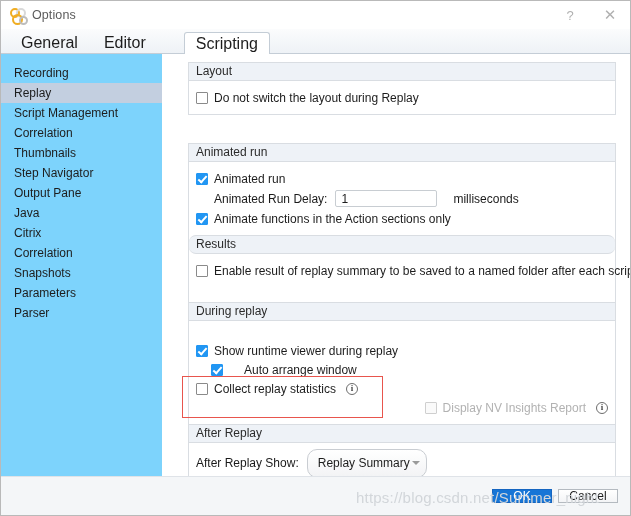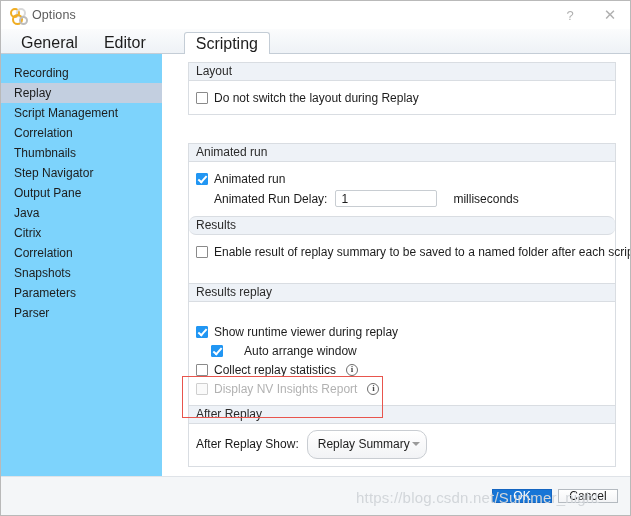--- a/index.html
+++ b/index.html
@@ -176,21 +176,21 @@
   
   .cb-row {
     display: flex;
     align-items: center;
     height: 19px;
     font-size: 12px;
     color: #1d1d1d;
     white-space: nowrap;
   }
   .cb-row.indent { padding-left: 15px; gap: 15px; }
-  .cb-row.disabled { color: #b2b2b2; }
+  .cb-row.disabled { color: #b2b2b2; justify-content: flex-end; }
 
   .cb {
     width: 12px; height: 12px;
     border: 1px solid #8a8a8a;
     background: #ffffff;
     box-sizing: border-box;
     margin-right: 6px;
     flex: 0 0 auto;
     position: relative;
     border-radius: 1px;
@@ -407,32 +407,36 @@
         <div class="group-bd">
           <div class="cb-row">
             <span class="cb checked"></span>
             <span>Animated run</span>
           </div>
           <div class="delay-row">
             <span class="delay-label">Animated Run Delay:</span>
             <input class="delay-input" type="text" value="1" style="">
             <span class="delay-unit">milliseconds</span>
           </div>
+          <div class="cb-row">
+            <span class="cb checked"></span>
+            <span>Animate functions in the Action sections only</span>
+          </div>
         </div>
 
         <div class="group-hd" style="border-top:1px solid #d9dde2;border-radius:7px;">Results</div>
         <div class="group-bd" style="padding-bottom:22px;">
           <div class="cb-row">
             <span class="cb"></span>
             <span>Enable result of replay summary to be saved to a named folder after each script run</span>
 
           </div>
         </div>
 
-        <div class="group-hd" style="border-top:1px solid #d9dde2;">Results replay</div>
+        <div class="group-hd" style="border-top:1px solid #d9dde2;">During replay</div>
         <div class="group-bd" style="padding-top:20px;">
           <div class="cb-row">
             <span class="cb checked"></span>
             <span>Show runtime viewer during replay</span>
           </div>
           <div class="cb-row indent">
             <span class="cb checked"></span>
             <span>Auto arrange window</span>
           </div>
           <div class="cb-row">

